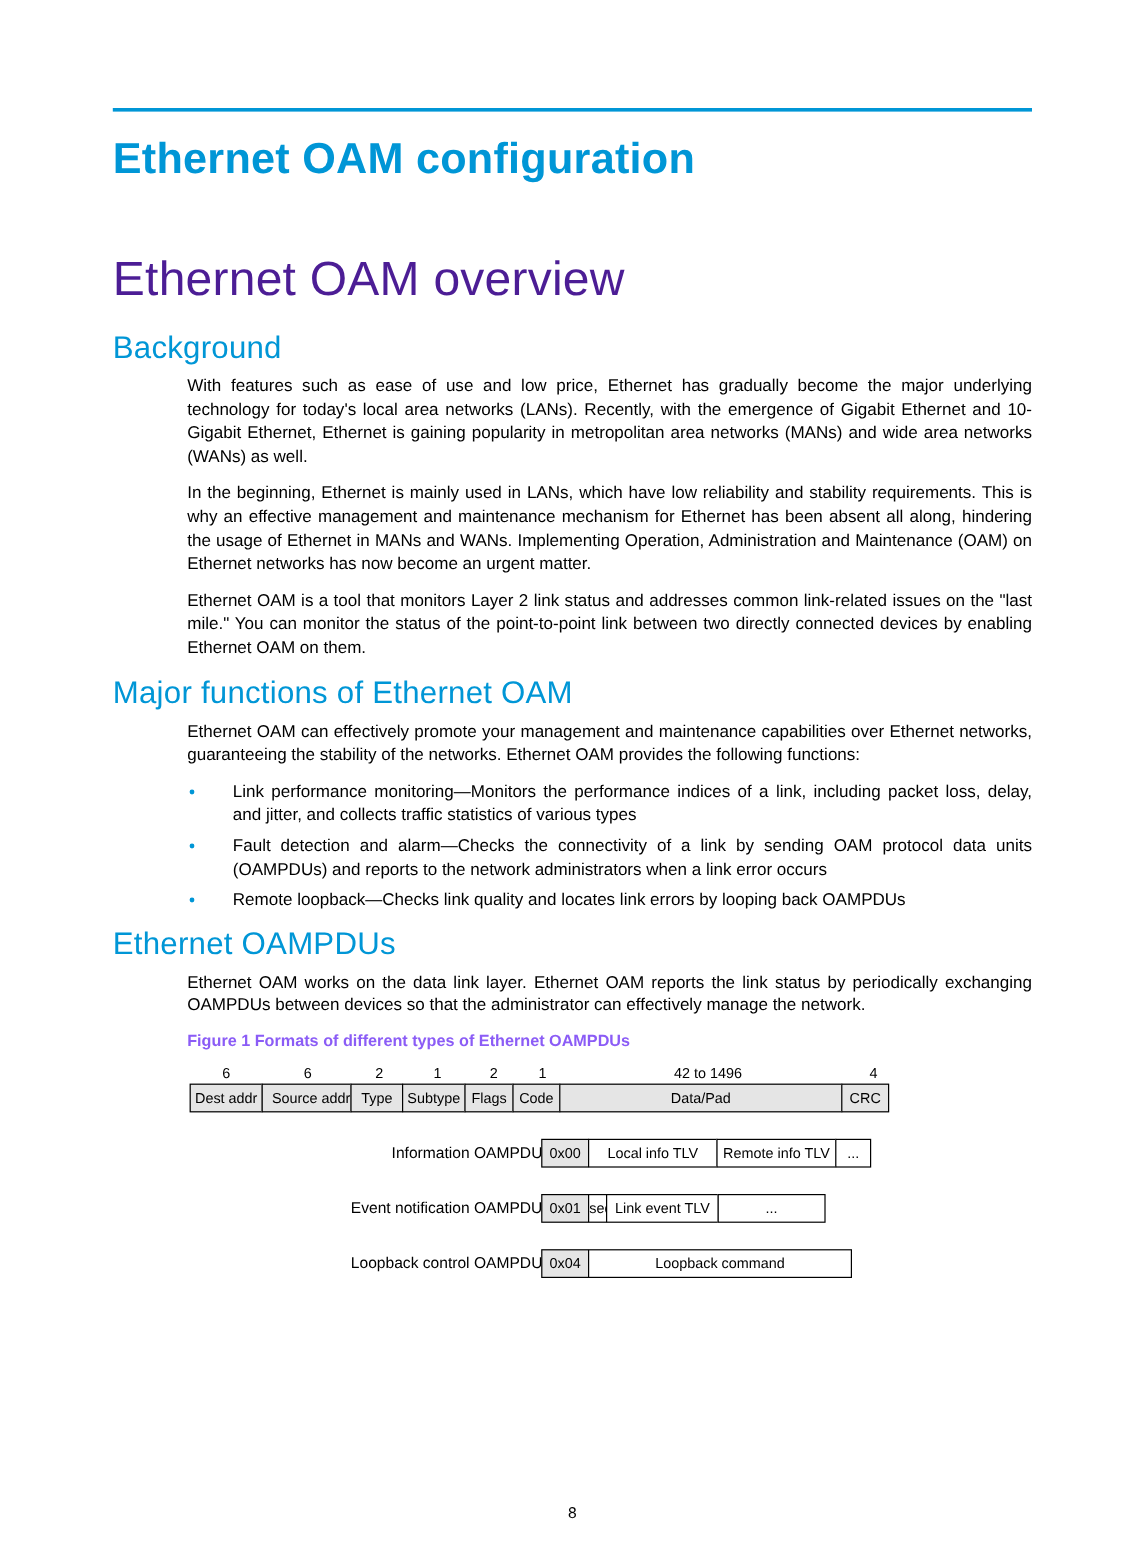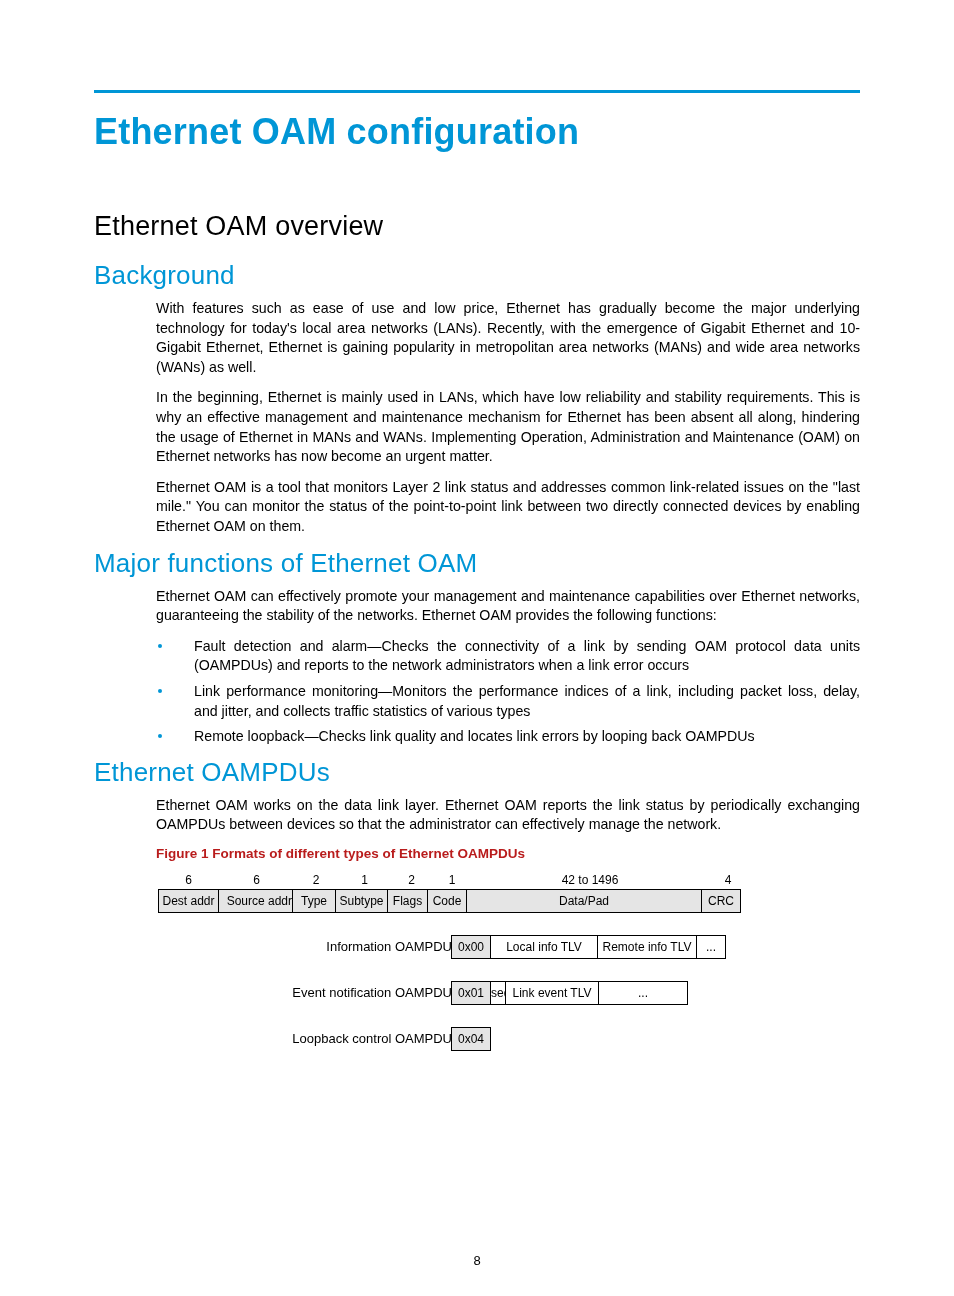--- a/index.html
+++ b/index.html
@@ -19,23 +19,23 @@
     margin-bottom: 18px;
   }
   h1.title {
     color: #0096d6;
     font-weight: 600;
     font-size: 36px;
     margin: 0 0 58px 0;
     letter-spacing: 0.2px;
   }
   h2.section {
-    color: #000000;
+    color: #4c1d95;
     font-weight: 300;
-    font-size: 27px;
+    font-size: 40px;
     margin: 0 0 18px 0;
     letter-spacing: 0.2px;
   }
   h3.subsection {
     color: #0096d6;
     font-weight: 300;
     font-size: 26px;
     margin: 0 0 8px 0;
     letter-spacing: 0.2px;
   }
@@ -66,21 +66,21 @@
     content: "";
     position: absolute;
     left: 2px;
     top: 7px;
     width: 4px;
     height: 4px;
     border-radius: 50%;
     background: #0096d6;
   }
   .fig-caption {
-    color: #b91c1c;
+    color: #8b5cf6;
     font-weight: 700;
     font-size: 13.5px;
     margin: 4px 0 12px 0;
   }
   
   .diagram {
     font-family: Arial, Helvetica, sans-serif;
     font-size: 12px;
     margin-left: 2px;
   }
@@ -148,22 +148,22 @@
 <div class="body-text">
   <p>With features such as ease of use and low price, Ethernet has gradually become the major underlying technology for today's local area networks (LANs). Recently, with the emergence of Gigabit Ethernet and 10-Gigabit Ethernet, Ethernet is gaining popularity in metropolitan area networks (MANs) and wide area networks (WANs) as well.</p>
   <p>In the beginning, Ethernet is mainly used in LANs, which have low reliability and stability requirements. This is why an effective management and maintenance mechanism for Ethernet has been absent all along, hindering the usage of Ethernet in MANs and WANs. Implementing Operation, Administration and Maintenance (OAM) on Ethernet networks has now become an urgent matter.</p>
   <p>Ethernet OAM is a tool that monitors Layer 2 link status and addresses common link-related issues on the "last mile." You can monitor the status of the point-to-point link between two directly connected devices by enabling Ethernet OAM on them.</p>
 </div>
 
 <h3 class="subsection">Major functions of Ethernet OAM</h3>
 <div class="body-text">
   <p>Ethernet OAM can effectively promote your management and maintenance capabilities over Ethernet networks, guaranteeing the stability of the networks. Ethernet OAM provides the following functions:</p>
   <ul class="bullets">
+    <li>Link performance monitoring—Monitors the performance indices of a link, including packet loss, delay, and jitter, and collects traffic statistics of various types</li>
     <li>Fault detection and alarm—Checks the connectivity of a link by sending OAM protocol data units (OAMPDUs) and reports to the network administrators when a link error occurs</li>
-    <li>Link performance monitoring—Monitors the performance indices of a link, including packet loss, delay, and jitter, and collects traffic statistics of various types</li>
     <li>Remote loopback—Checks link quality and locates link errors by looping back OAMPDUs</li>
   </ul>
 </div>
 
 <h3 class="subsection">Ethernet OAMPDUs</h3>
 <div class="body-text">
   <p>Ethernet OAM works on the data link layer. Ethernet OAM reports the link status by periodically exchanging OAMPDUs between devices so that the administrator can effectively manage the network.</p>
   <div class="fig-caption">Figure 1 Formats of different types of Ethernet OAMPDUs</div>
 
   <div class="diagram">
@@ -206,19 +206,20 @@
         <div class="cell" style="width:16px;">seq</div>
         <div class="cell" style="width:94px;">Link event TLV</div>
         <div class="cell" style="width:90px;">...</div>
       </div>
     </div>
 
     <div class="row-group">
       <div class="row-label">Loopback control OAMPDU</div>
       <div class="sub-row">
         <div class="cell shade" style="width:40px;">0x04</div>
+        <div class="cell" style="width:220px;">Loopback command</div>
       </div>
     </div>
 
   </div>
 </div>
 
 <div class="pagenum">8</div>
 
 </body></html>

